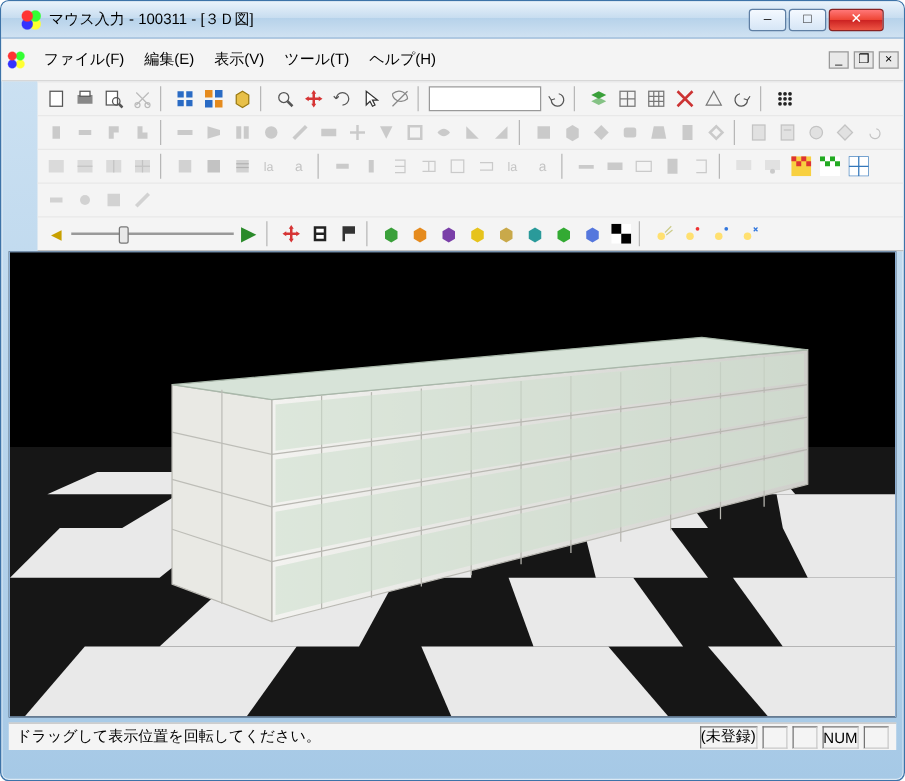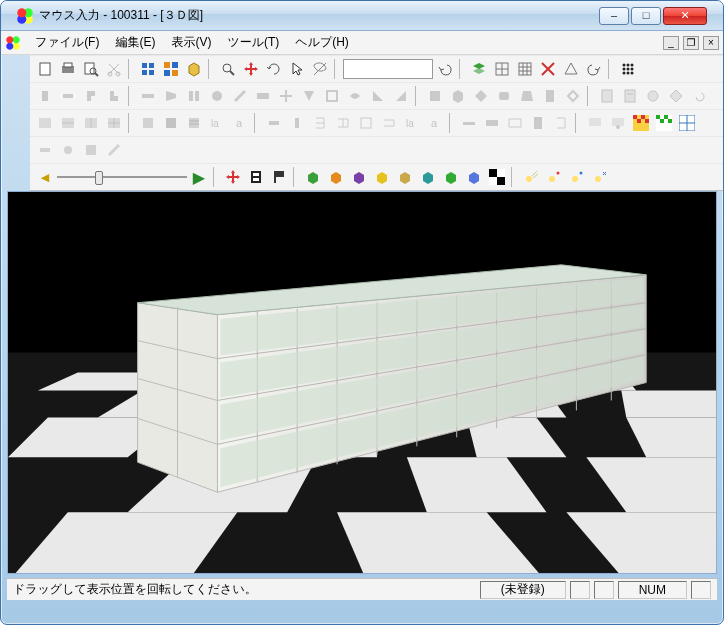--- a/index.html
+++ b/index.html
@@ -28,21 +28,21 @@
   .titlebar .title { font-size: 12px; color: #000; flex: 1; }
   .winbtns { display: flex; gap: 2px; }
   .winbtn {
     width: 30px; height: 18px; border: 1px solid #5f7fa4; border-radius: 3px;
     background: linear-gradient(#f4f9ff,#d6e6f6);
     font-size: 11px; line-height: 14px; text-align: center; color: #222;
   }
   .winbtn.close { width: 44px; background: linear-gradient(#f77,#e43 50%,#c22 51%,#e54); color:#fff; border-color:#822; }
 
   .menu {
-    height: 24px; display: flex; align-items: center;
+    height: 34px; display: flex; align-items: center;
     padding: 0 4px; background: #f4f4f4; border-bottom: 1px solid #d7d7d7;
     font-size: 12px; color: #000;
   }
   .menu .menu-icon { width:16px; height:16px; margin-right:6px;
      background:
        radial-gradient(circle at 30% 30%, #f33 0 3px, transparent 4px),
        radial-gradient(circle at 70% 30%, #3f3 0 3px, transparent 4px),
        radial-gradient(circle at 30% 70%, #33f 0 3px, transparent 4px),
        radial-gradient(circle at 70% 70%, #ff3 0 3px, transparent 4px);
   }
@@ -84,21 +84,21 @@
   
   .viewport { flex:1; background:#000; position:relative; overflow:hidden; border:1px solid #8caed2; margin:0 6px; }
   .viewport svg { width:100%; height:100%; display:block; }
 
   .status {
     height: 22px; display:flex; align-items:center;
     background:#f4f4f4; border-top:1px solid #c0c0c0;
     font-size:12px; padding:0 6px; margin:4px 6px 24px 6px;
   }
   .status .spacer { flex:1; }
-  .status .cell { border:1px inset #c8c8c8; height:18px; padding:0 20px; margin-left:4px; display:flex; align-items:center; }
+  .status .cell { border:1px inset #c8c8c8; height:18px; padding:0 0; margin-left:4px; display:flex; align-items:center; }
   .status .cell.small { width:20px; padding:0; }
 </style>
 </head>
 <body>
 
 <div class="win">
 
   <div class="titlebar">
     <div class="title-icon"></div>
     <div class="title">マウス入力 - 100311 - [３Ｄ図]</div>

